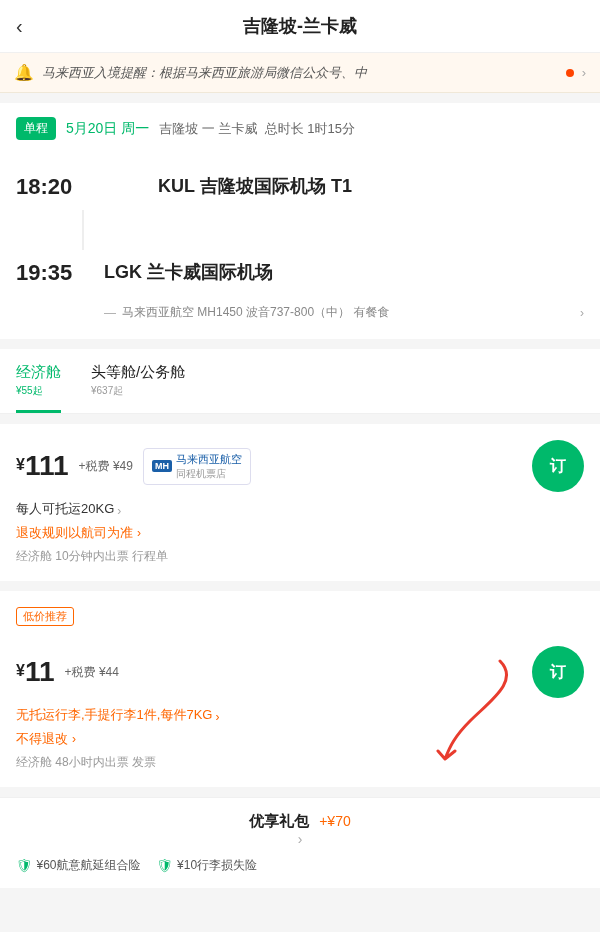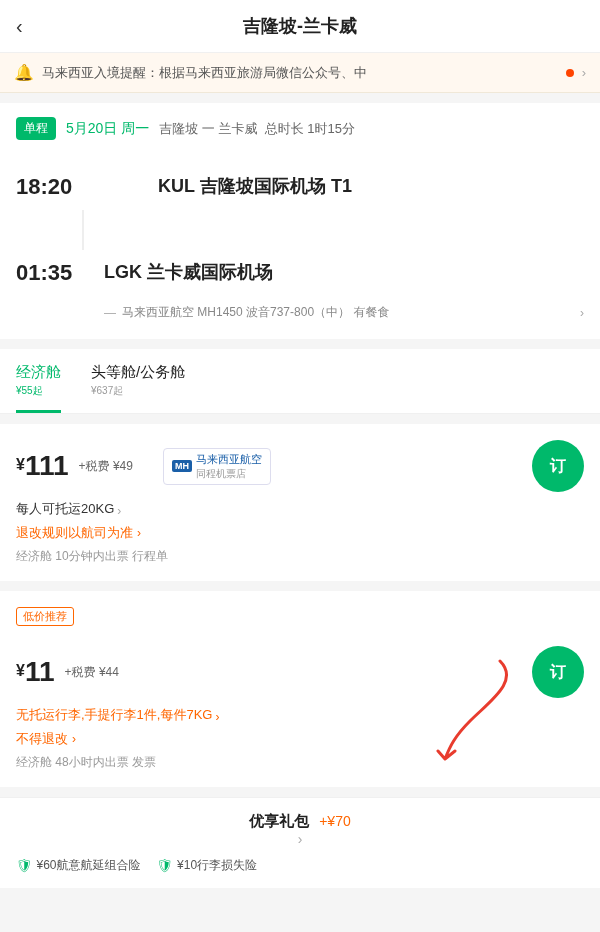--- a/index.html
+++ b/index.html
@@ -51,20 +51,21 @@
       font-size: 16px;
       flex-shrink: 0;
     }
     .notice-text {
       flex: 1;
       font-size: 13px;
       color: #555;
       white-space: nowrap;
       overflow: hidden;
       text-overflow: ellipsis;
+      font-style: italic;
     }
     .notice-dot {
       width: 8px;
       height: 8px;
       border-radius: 50%;
       background: #ff4400;
       flex-shrink: 0;
     }
     .notice-arrow {
       color: #aaa;
@@ -233,21 +234,20 @@
     
     .airline-badge {
       display: flex;
       align-items: center;
       gap: 4px;
       border: 1px solid #dde;
       border-radius: 4px;
       padding: 3px 8px;
       font-size: 11px;
       color: #1a5fa8;
-      margin-left: 20px;
     }
     .airline-logo-box {
       background: #1a5fa8;
       color: #fff;
       font-size: 9px;
       padding: 1px 3px;
       border-radius: 2px;
       font-weight: bold;
     }
 
@@ -388,21 +388,21 @@
       <div class="airport-col">
         <span class="airport-name">
           <span>KUL</span>&nbsp;<span>吉隆坡国际机场 T1</span>
         </span>
       </div>
     </div>
 
     <div class="divider-vertical"></div>
 
     <div class="flight-row">
-      <div class="time-col">01:35</div>
+      <div class="time-col">19:35</div>
       <div class="divider-col">
         <div class="divider-line" style="height:24px;"></div>
       </div>
       <div class="airport-col">
         <span class="airport-name">
           <span>LGK</span>&nbsp;<span>兰卡威国际机场</span>
         </span>
       </div>
     </div>
   </div>

